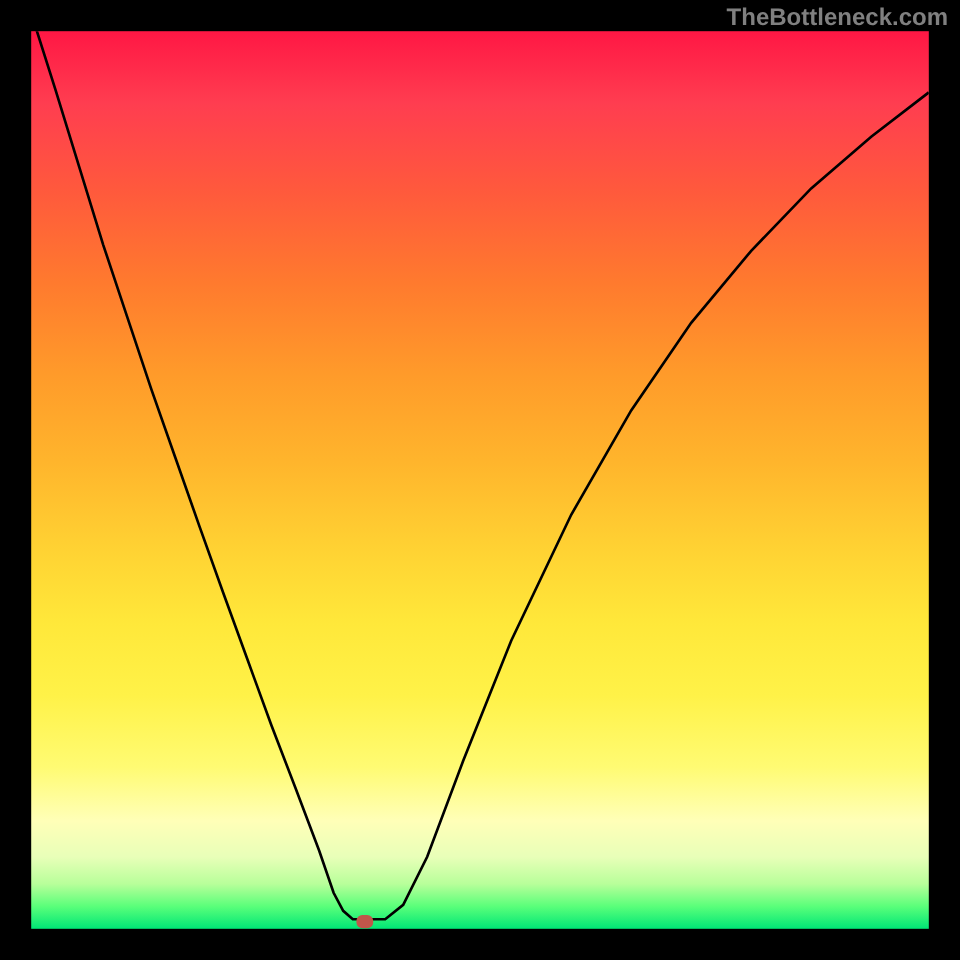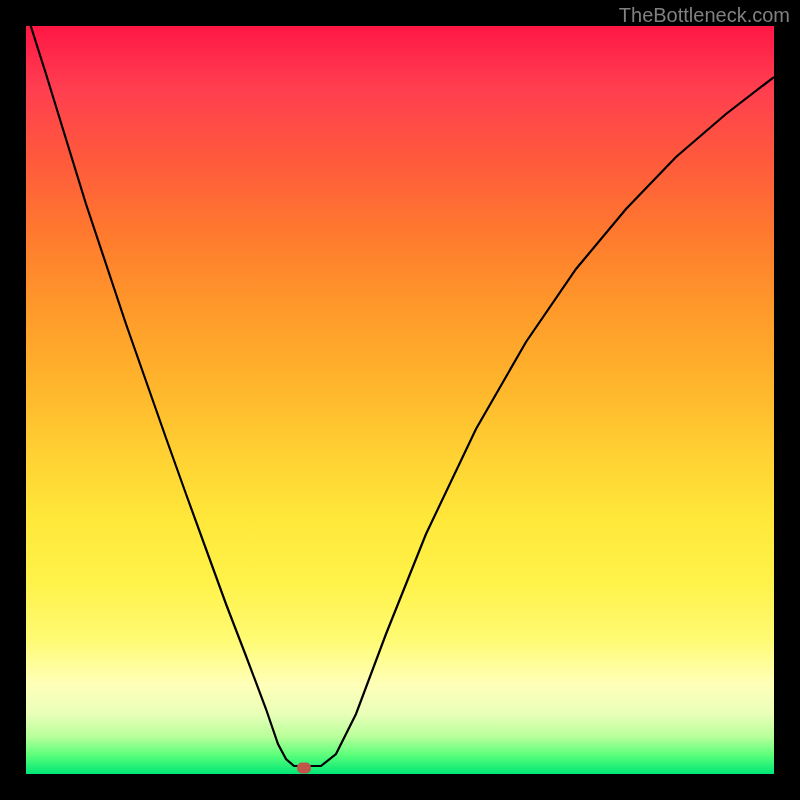--- a/index.html
+++ b/index.html
@@ -49,21 +49,21 @@
     background: #c0564a;
     border-radius: 5px;
     transform: translate(-50%, -50%);
   }
   .watermark {
     position: absolute;
     top: 4px;
     right: 10px;
     color: #808080;
     font-size: 20px;
-    font-weight: 400;
+    font-weight: 700;
     z-index: 10;
   }
 </style>
 </head>
 <body>
 
 <div class="watermark">TheBottleneck.com</div>
 
 <div class="chart-container">
   <svg class="curve-svg" viewBox="0 0 748 748">

